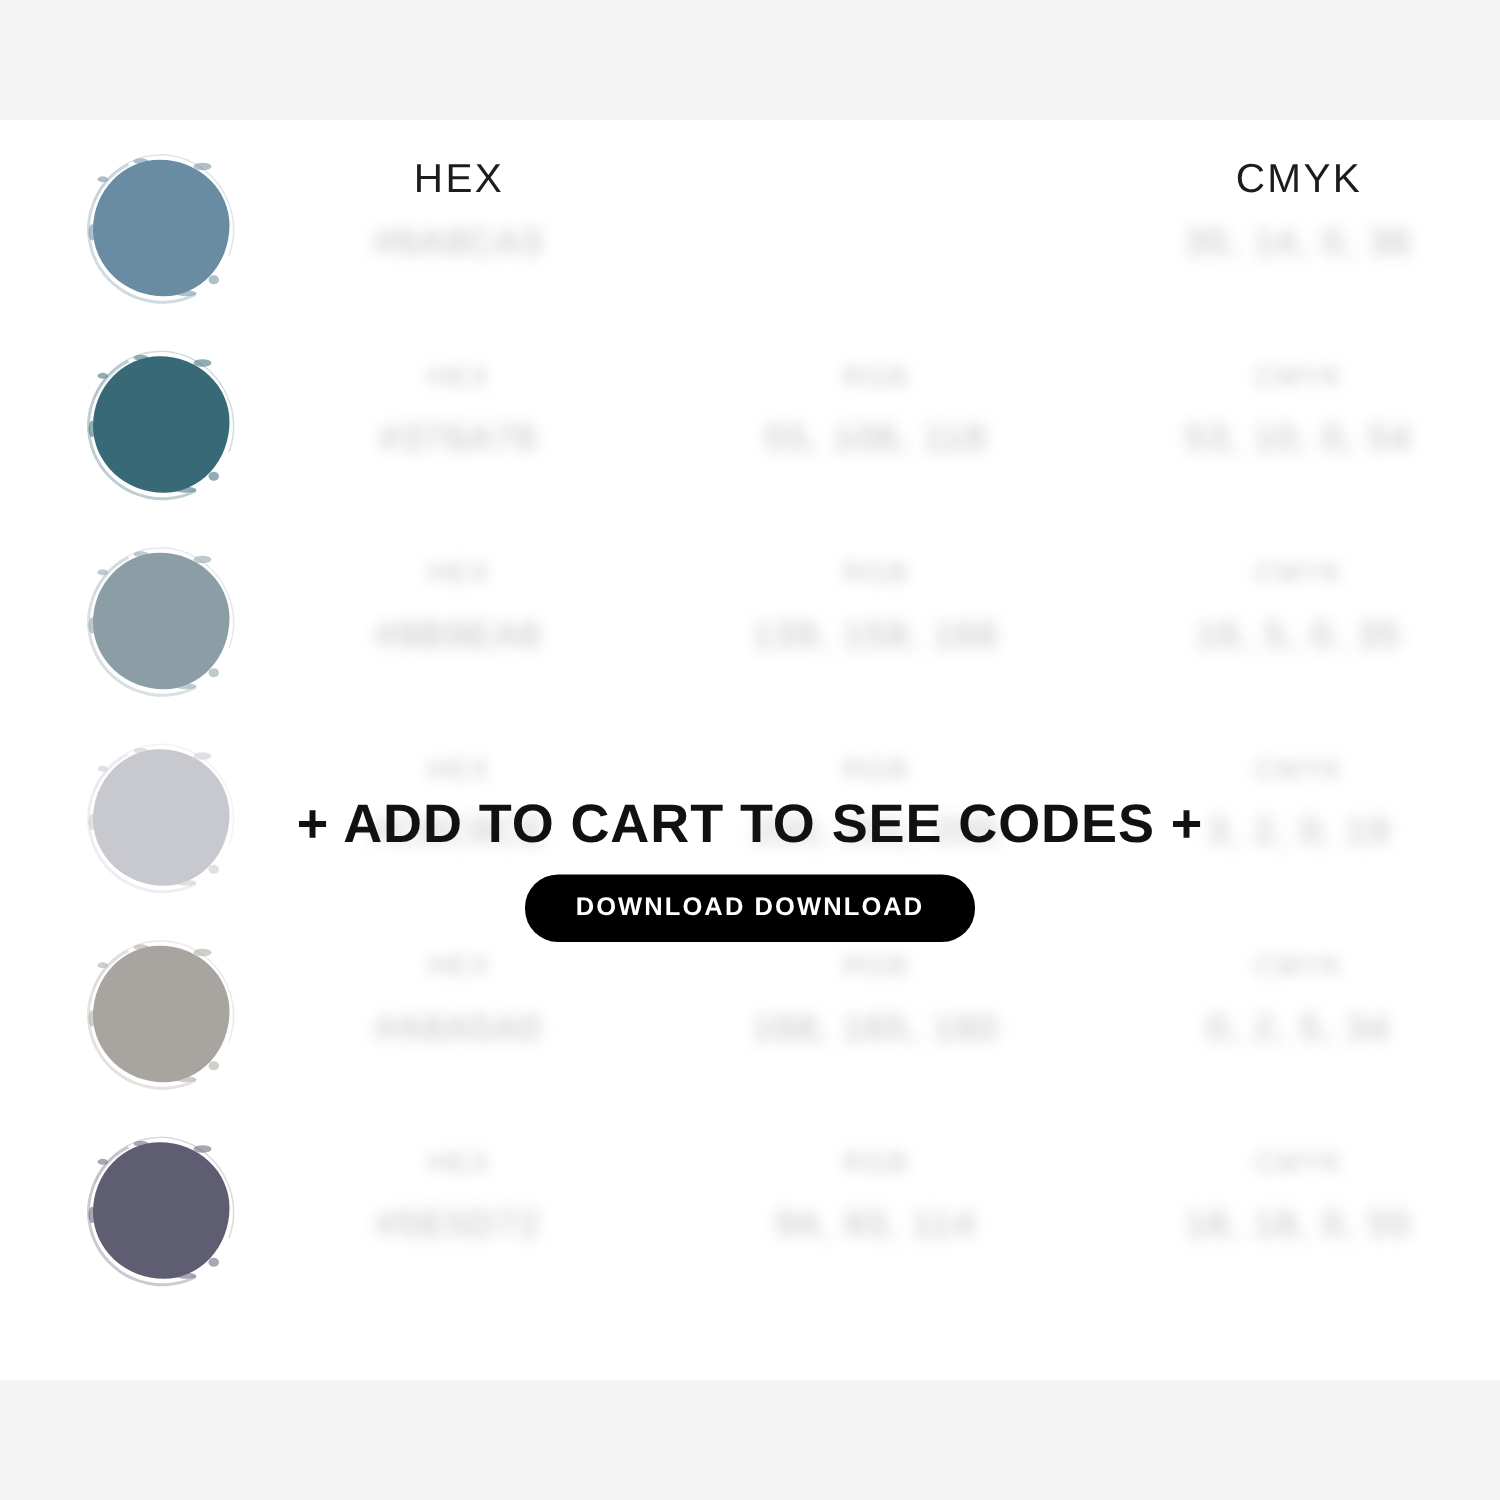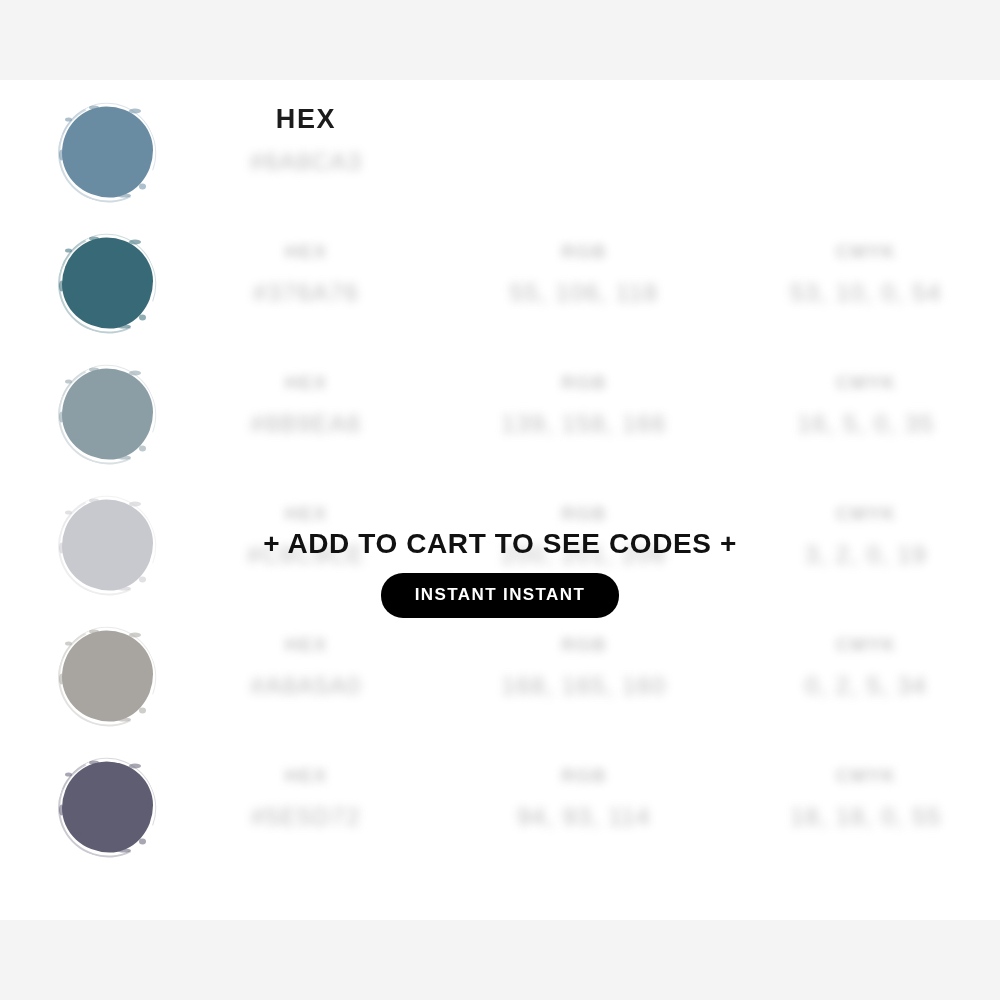--- a/index.html
+++ b/index.html
@@ -117,21 +117,21 @@
   .col-hex  { left: 196px; width: 220px; }
   .col-rgb  { left: 474px; width: 220px; }
   .col-cmyk { left: 756px; width: 220px; }
 
   .col-head {
     position: absolute;
     left: 0;
     width: 100%;
     top: 18px;
     font-size: 27px;
-    font-weight: 700;
+    font-weight: 400;
     letter-spacing: 1.6px;
     color: #1c1c1c;
   }
   .col-head.muted {
     color: #9d9d9d;
     font-size: 19px;
     letter-spacing: 1.1px;
     top: 24px;
     filter: blur(4.2px);
     opacity: 0.55;
@@ -151,21 +151,21 @@
 
   
   .overlay {
     position: absolute;
     left: 0;
     top: 448px;
     width: 1000px;
     text-align: center;
   }
   .overlay-title {
-    font-size: 28px;
+    font-size: 36px;
     font-weight: 700;
     letter-spacing: 0.6px;
     color: #111111;
     white-space: nowrap;
   }
   .overlay-btn {
     display: inline-block;
     margin-top: 13px;
     padding: 12px 34px 13px;
     background: #000000;
@@ -199,20 +199,24 @@
             <span class="swatch-speck" style="left: 14px; top: 74px; width: 9px; height: 5px; background: rgb(106, 140, 163);"></span>
             <span class="swatch-speck" style="left: 58px; top: 90px; width: 14px; height: 4px; background: rgb(106, 140, 163);"></span>
             <span class="swatch-speck" style="left: 0px; top: 46px; width: 5px; height: 11px; background: rgb(106, 140, 163);"></span>
             <span class="swatch-speck" style="left: 30px; top: 2px; width: 10px; height: 4px; background: rgb(106, 140, 163);"></span>
             <span class="swatch-speck" style="left: 80px; top: 80px; width: 7px; height: 6px; background: rgb(106, 140, 163);"></span>
           </div>
           <div class="col col-hex">
             <div class="col-head">HEX</div>
             <div class="col-value">#6A8CA3</div>
           </div>
+          <div class="col col-cmyk">
+            <div class="col-head">CMYK</div>
+            <div class="col-value">35, 14, 0, 36</div>
+          </div>
         </div>
         <div class="prow" style="top: 137px;">
           <div class="swatch-wrap" style="color: rgb(55, 106, 118);">
             <div class="swatch-core" style="background: rgb(55, 106, 118);"></div>
             <div class="swatch-ring"></div>
             <span class="swatch-speck" style="left: 6px; top: 14px; width: 7px; height: 4px; background: rgb(55, 106, 118);"></span>
             <span class="swatch-speck" style="left: 70px; top: 5px; width: 12px; height: 5px; background: rgb(55, 106, 118);"></span>
             <span class="swatch-speck" style="left: 88px; top: 40px; width: 5px; height: 10px; background: rgb(55, 106, 118);"></span>
             <span class="swatch-speck" style="left: 14px; top: 74px; width: 9px; height: 5px; background: rgb(55, 106, 118);"></span>
             <span class="swatch-speck" style="left: 58px; top: 90px; width: 14px; height: 4px; background: rgb(55, 106, 118);"></span>
@@ -334,17 +338,17 @@
           </div>
           <div class="col col-cmyk">
             <div class="col-head muted">CMYK</div>
             <div class="col-value">18, 18, 0, 55</div>
           </div>
         </div>
       </div>
 
     <div class="overlay">
       <div class="overlay-title">+ ADD TO CART TO SEE CODES +</div>
-      <button class="overlay-btn">INSTANT INSTANT</button>
+      <button class="overlay-btn">DOWNLOAD DOWNLOAD</button>
     </div>
   </div>
 
 </div>
 
 </body></html>

